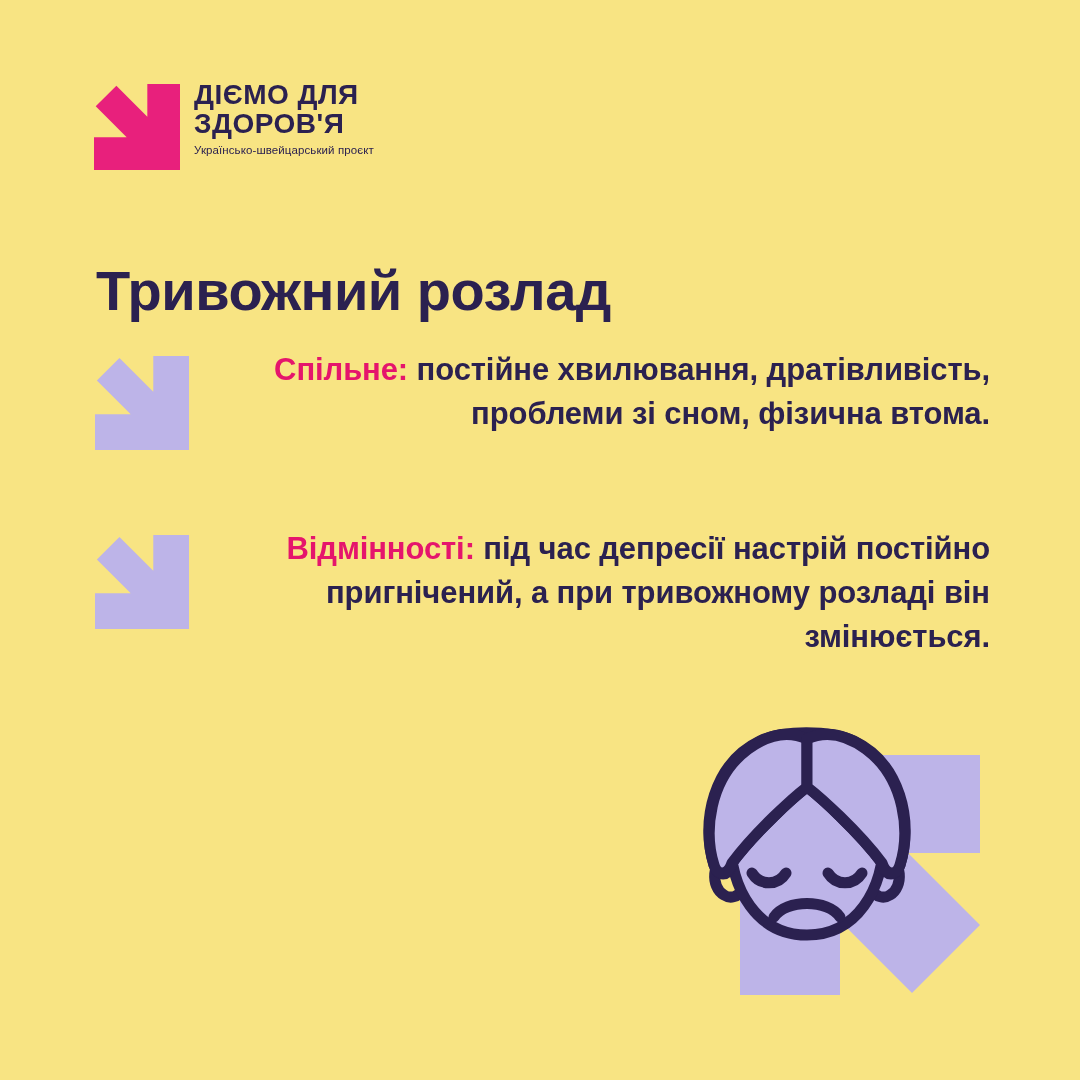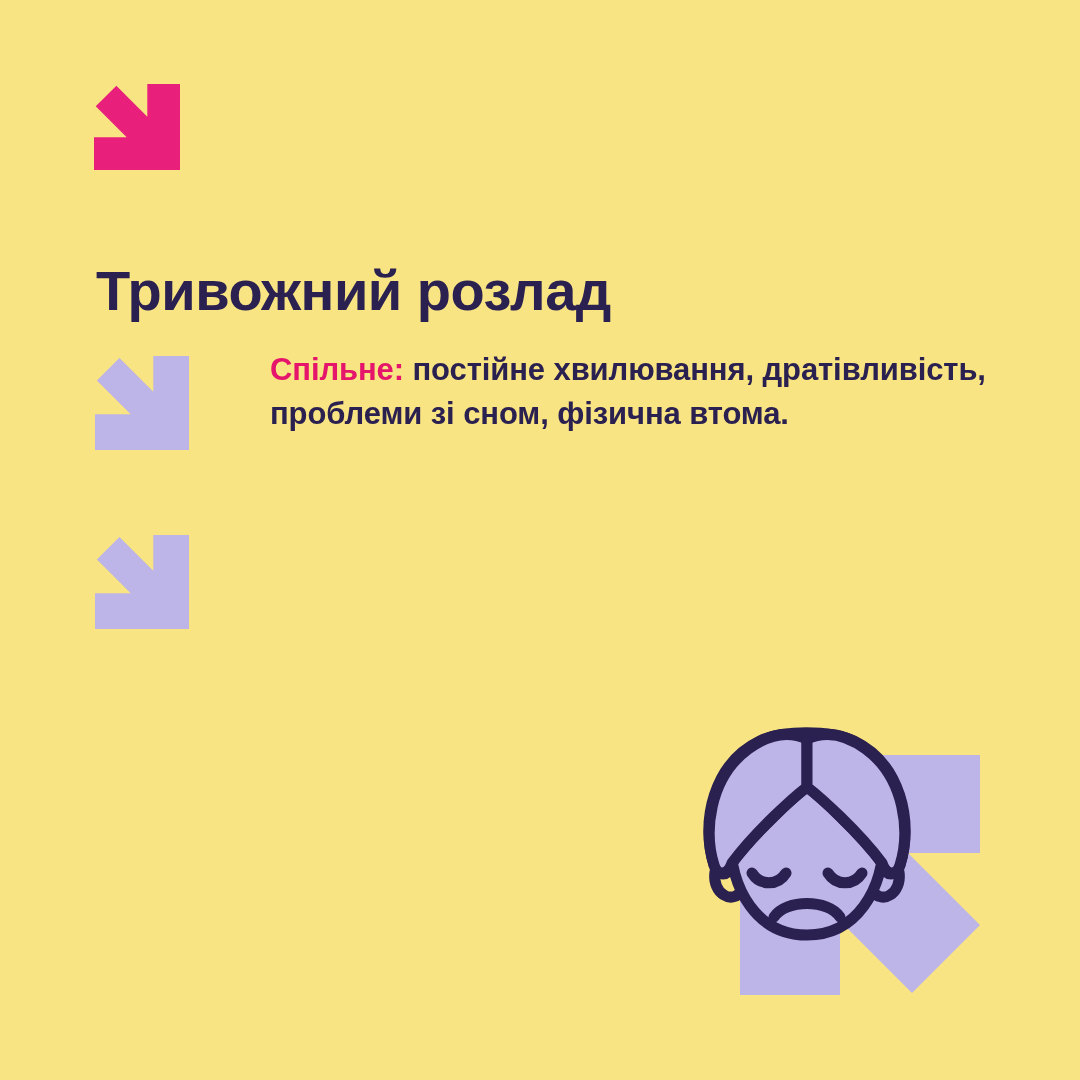--- a/index.html
+++ b/index.html
@@ -83,20 +83,21 @@
     width: 94px;
     height: 94px;
   }
   .bullet-text {
     margin-left: 180px;
     font-size: 31px;
     font-weight: 600;
     line-height: 44px;
     color: #2B2150;
     letter-spacing: -0.1px;
+    text-align: right;
   }
   .bullet-label {
     color: #E5156C;
     font-weight: 800;
   }
 
   
   #illustration {
     position: absolute;
     left: 690px;
@@ -111,20 +112,25 @@
 
 <div id="poster">
 
   <div id="logo-block">
     <div id="logo-mark">
       <svg viewBox="0 0 100 100" width="86" height="86" aria-hidden="true">
 
         <path d="M 0,74 L 0,100 L 46,100 L 46,76 L 70,100 L 100,100 L 100,0 L 74,0 L 74,54 L 26,6 L 6,26 L 54,74 Z" fill="#E8207C" transform="translate(0,0)"></path>
         <path d="M0,62 L0,100 L38,100 L38,100 L100,100 L100,0 L62,0 L62,38 L26,2 L2,26 L38,62 Z" fill="#E8207C"></path>
       </svg>
+    </div>
+    <div id="logo-text">
+      <div class="logo-line">ДІЄМО ДЛЯ</div>
+      <div class="logo-line">ЗДОРОВ'Я</div>
+      <div id="logo-tagline">Українсько-швейцарський проєкт</div>
     </div>
   </div>
 
   <h1 id="page-title">Тривожний розлад</h1>
 
   <div class="bullet-row" id="bullet-row-0">
     <div class="bullet-icon">
       <svg viewBox="0 0 100 100" width="94" height="94" aria-hidden="true">
         <path d="M100,38 L100,0 L62,0 L62,0 L0,0 L0,100 L38,100 L38,62 L74,98 L98,74 L62,38 Z" fill="#BDB4E8" transform="rotate(180 50 50)"></path>
       </svg>
@@ -132,20 +138,23 @@
     <div class="bullet-text">
       <span class="bullet-label">Спільне:</span><span> постійне хвилювання, дратівливість, проблеми зі сном, фізична втома.</span>
     </div>
   </div>
 
   <div class="bullet-row" id="bullet-row-1">
     <div class="bullet-icon">
       <svg viewBox="0 0 100 100" width="94" height="94" aria-hidden="true">
         <path d="M100,38 L100,0 L62,0 L62,0 L0,0 L0,100 L38,100 L38,62 L74,98 L98,74 L62,38 Z" fill="#BDB4E8" transform="rotate(180 50 50)"></path>
       </svg>
+    </div>
+    <div class="bullet-text">
+      <span class="bullet-label">Відмінності:</span><span> під час депресії настрій постійно пригнічений, а при тривожному розладі він змінюється.</span>
     </div>
   </div>
 
   <div id="illustration">
     <svg viewBox="0 0 300 295" width="300" height="295" aria-hidden="true">
 
       <g>
         <path d="M50,30 L290,30 L290,128 L218,128 L290,200 L222,268 L150,196 L150,270 L50,270 Z" fill="#BDB4E8"></path>
       </g>
 

